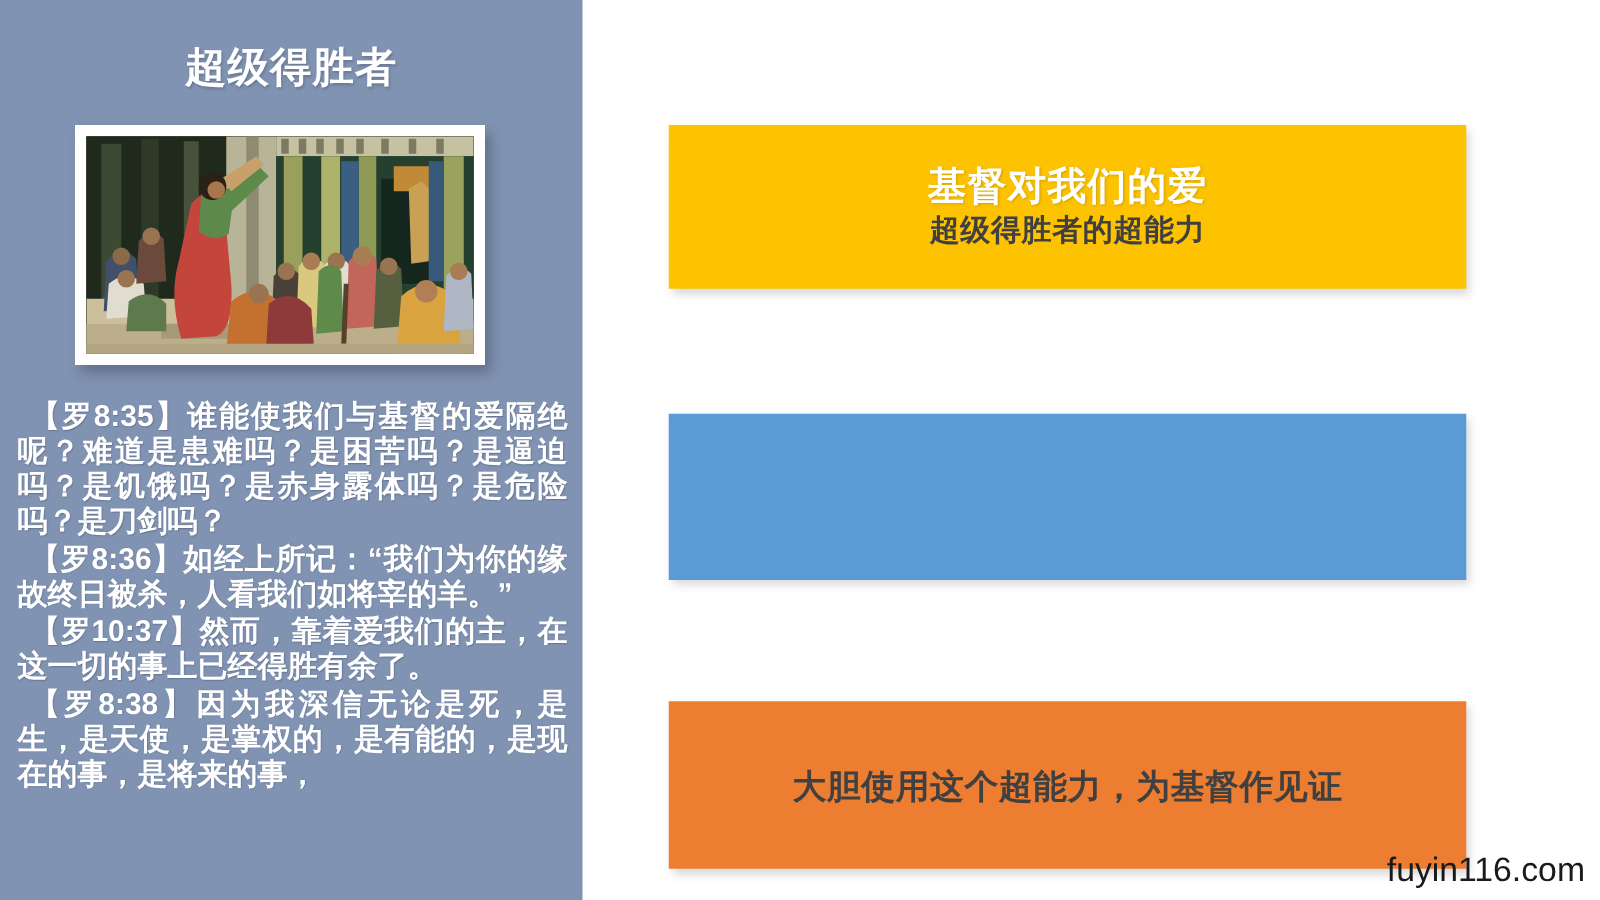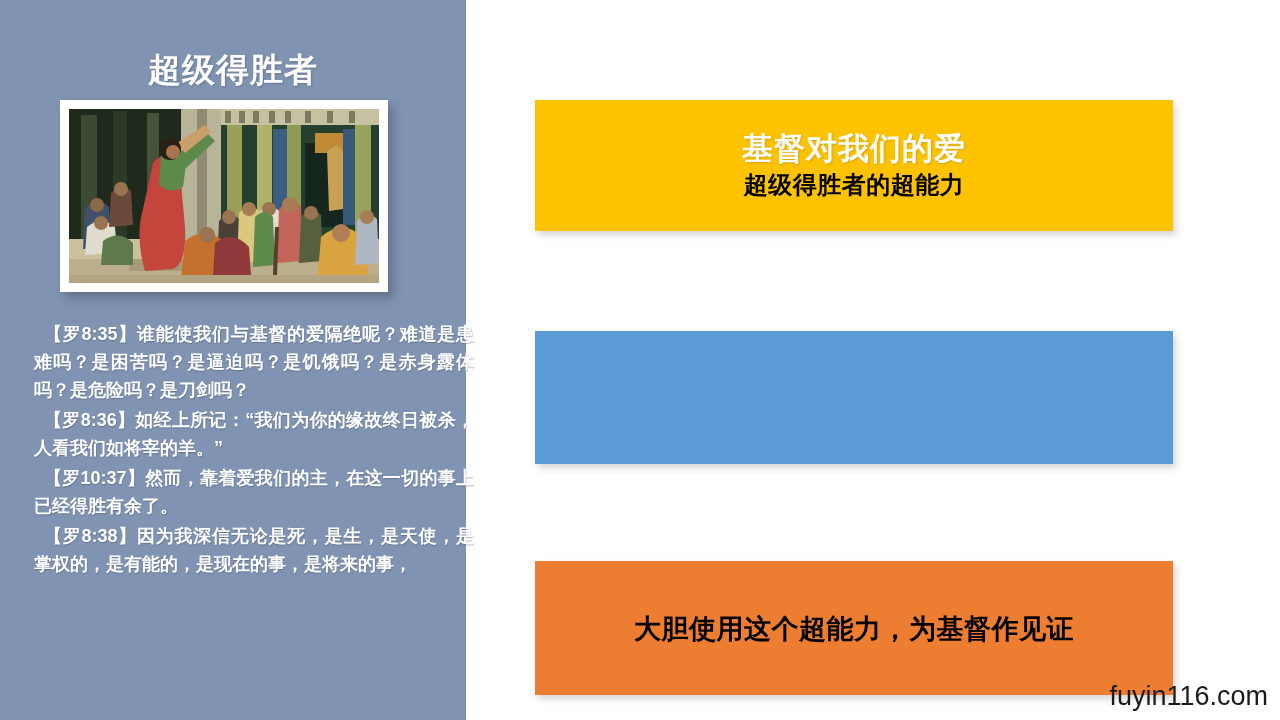--- a/index.html
+++ b/index.html
@@ -22,21 +22,21 @@
     top: 0;
     width: 466px;
     height: 720px;
     background: #8193b2;
     box-sizing: border-box;
   }
 
   .slide-title {
     position: absolute;
     left: 0;
-    top: 52px;
+    top: 36px;
     width: 466px;
     text-align: center;
     color: #ffffff;
     font-size: 33px;
     font-weight: bold;
     letter-spacing: 1px;
     line-height: 1.1;
     text-shadow: 1px 1px 2px rgba(60,70,90,0.35);
   }
 
@@ -62,25 +62,24 @@
   }
   .painting svg { display: block; width: 100%; height: 100%; }
 
   
   .scripture {
     position: absolute;
     left: 14px;
     top: 320px;
     width: 440px;
     color: #ffffff;
-    font-size: 18px;
+    font-size: 24px;
     font-weight: bold;
     line-height: 28px;
     text-shadow: 0.5px 0.5px 1px rgba(60,70,90,0.4);
-    margin-left: 20px;
   }
   .scripture p {
     margin: 0 0 2px 0;
     text-indent: 10px;
     text-align: justify;
     text-justify: inter-character;
   }
 
   
   .box {
@@ -98,21 +97,21 @@
   .box-primary {
     color: #ffffff;
     font-size: 31px;
     font-weight: bold;
     line-height: 1.18;
     letter-spacing: 1px;
     text-shadow: 1px 1px 2px rgba(90,70,20,0.25);
     white-space: nowrap;
   }
   .box-secondary {
-    color: #000000;
+    color: #404040;
     font-size: 24px;
     font-weight: bold;
     line-height: 1.25;
     letter-spacing: 0.5px;
     margin-top: 3px;
     white-space: nowrap;
   }
 
   #box-1 { top: 73px;  height: 131px; background: #fdc300; }
   #box-2 { top: 304px; height: 133px; background: #5b9bd5; }

